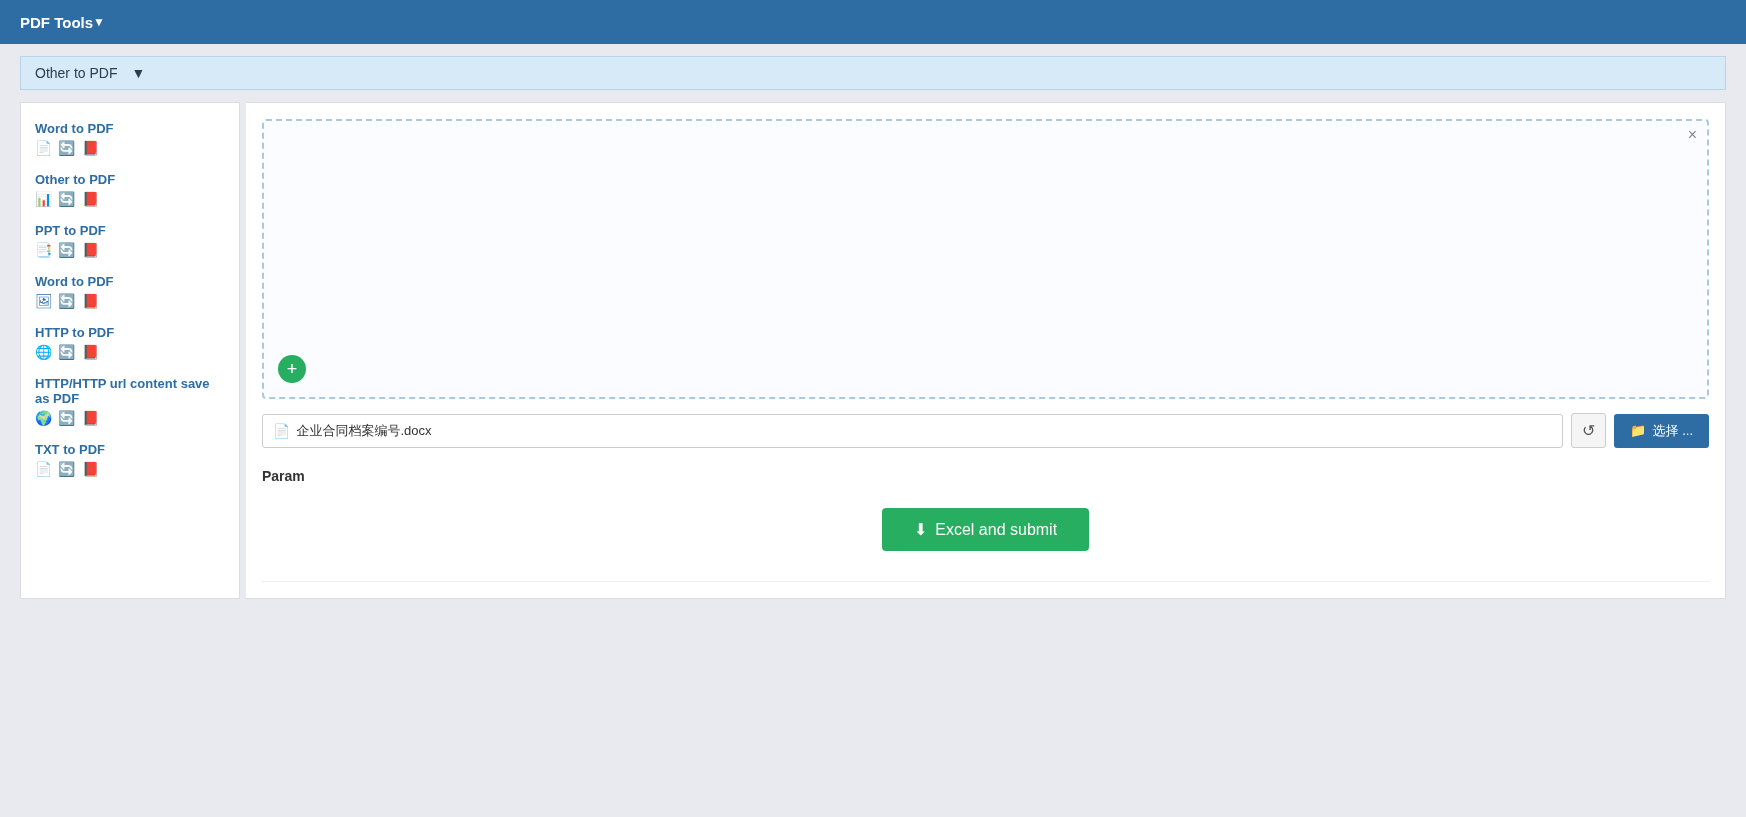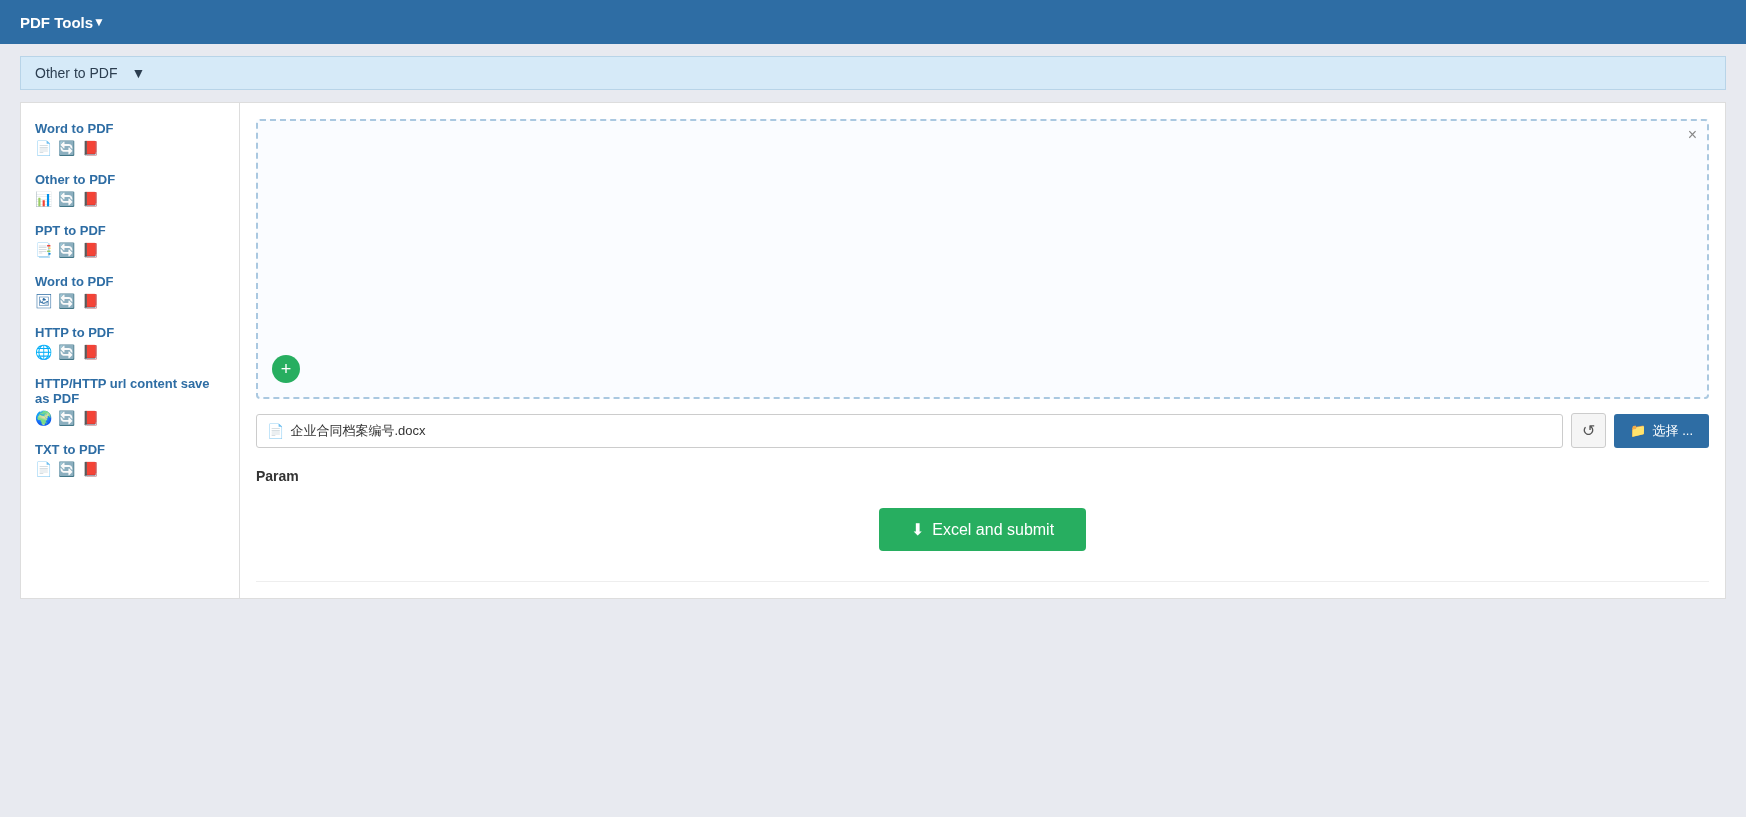--- a/index.html
+++ b/index.html
@@ -39,21 +39,21 @@
       display: flex;
       align-items: center;
       gap: 14px;
       margin-bottom: 12px;
       cursor: pointer;
     }
 
     
     .content-row {
       display: flex;
-      gap: 0;
+      gap: 6px;
     }
 
     
     .sidebar {
       width: 220px;
       background: #fff;
       border: 1px solid #ddd;
       padding: 10px 0;
       flex-shrink: 0;
     }

